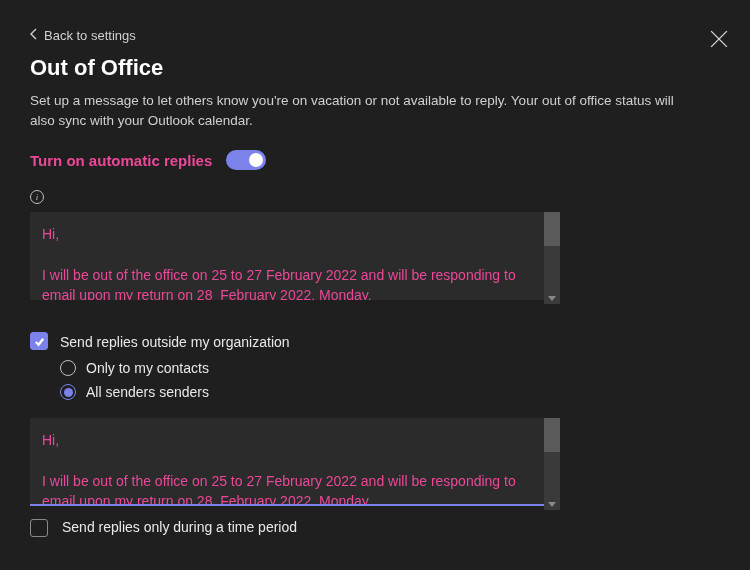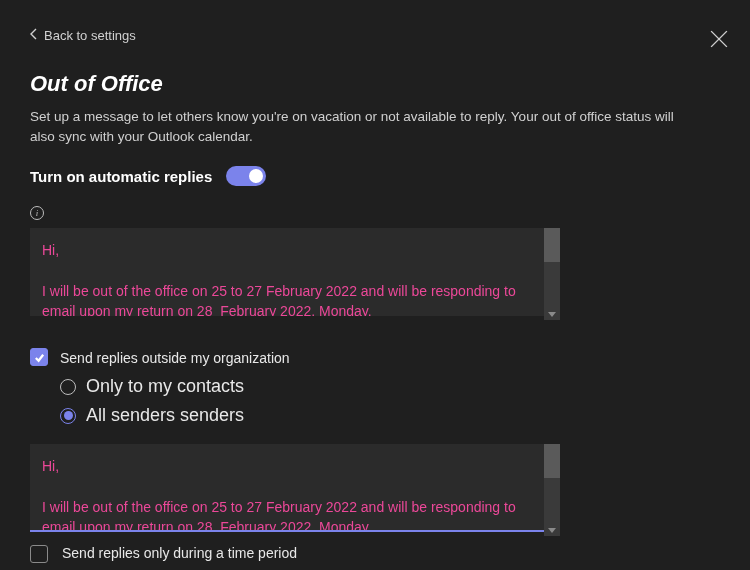--- a/index.html
+++ b/index.html
@@ -28,36 +28,35 @@
     gap: 6px;
     font-size: 13px;
     color: #d0d0d0;
     cursor: pointer;
   }
   .back-link svg { width: 8px; height: 12px; }
   .title {
     font-size: 22px;
     font-weight: 600;
     color: #ffffff;
-    margin: 28px 0 10px 0;
-    font-style: italic;
+    margin: 12px 0 10px 0;
   }
   .desc {
     font-size: 13.5px;
     color: #d0d0d0;
     line-height: 1.45;
     margin-bottom: 20px;
     max-width: 660px;
   }
   .toggle-row {
     display: flex; align-items: center; gap: 14px;
     margin-bottom: 20px;
   }
   .toggle-label {
-    font-size: 15px; font-weight: 600; color: #ffffff;
+    font-size: 15px; font-weight: 600; color: #ec4899;
   }
   .toggle {
     width: 40px; height: 20px;
     background: #7b83eb;
     border-radius: 10px;
     position: relative;
     cursor: pointer;
   }
   .toggle::after {
     content: "";
@@ -150,21 +149,21 @@
     display: flex; align-items: center; justify-content: center;
     flex-shrink: 0;
   }
   .radio.selected {
     border-color: #7b83eb;
   }
   .radio.selected::after {
     content: ""; width: 9px; height: 9px; border-radius: 50%;
     background: #7b83eb;
   }
-  .radio-label { font-size: 18px; color: #e8e8e8; }
+  .radio-label { font-size: 14px; color: #e8e8e8; }
   .time-row {
     display: flex; align-items: flex-start; gap: 14px;
     margin-top: 9px;
   }
 </style>
 </head>
 <body>
 
 <div class="container">
 

